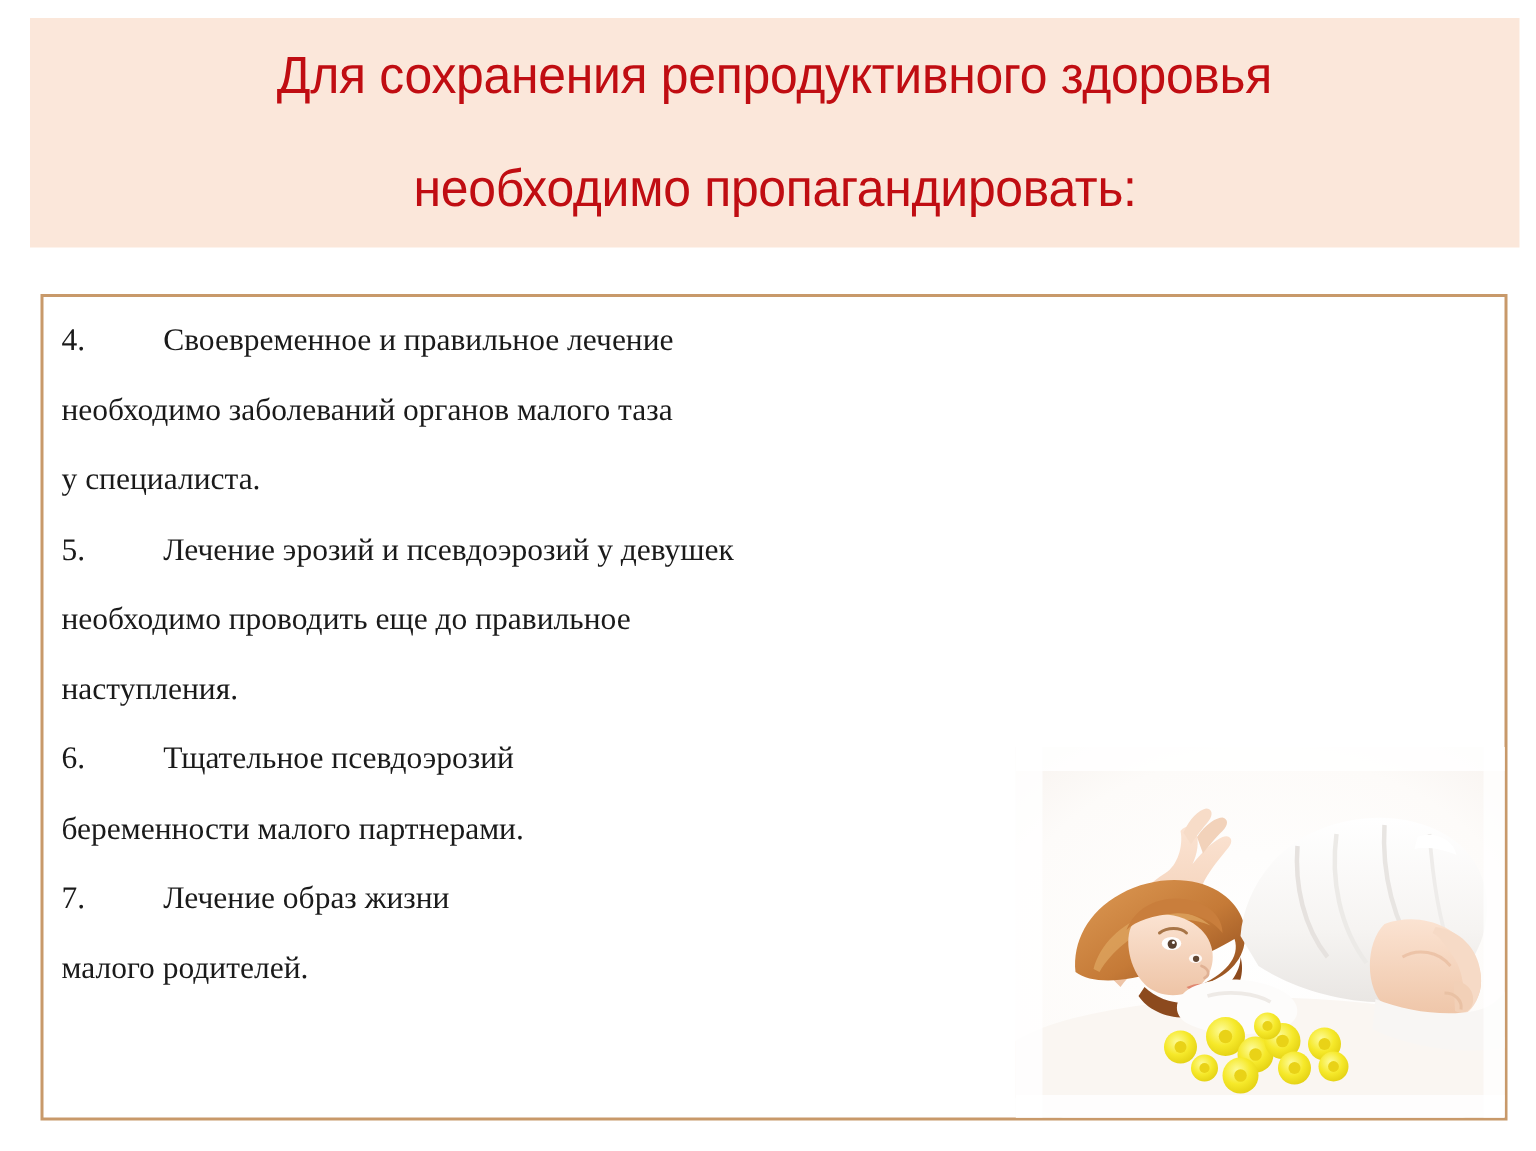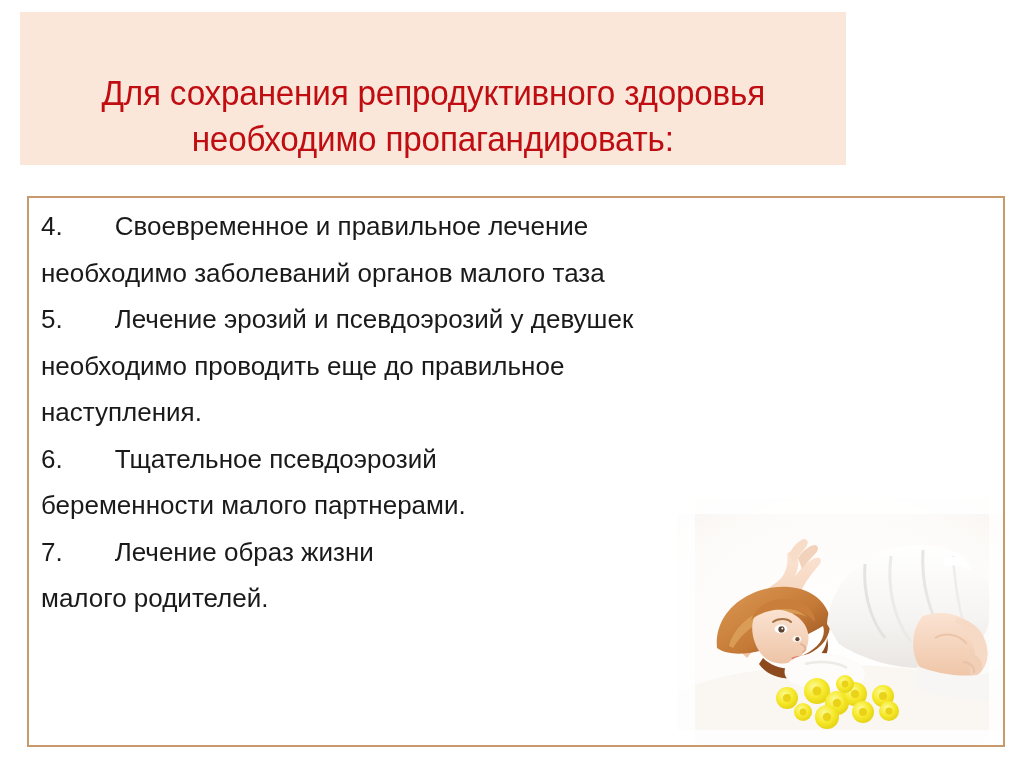--- a/index.html
+++ b/index.html
@@ -9,28 +9,28 @@
     font-family:"Liberation Serif", serif;
     overflow:hidden;
     position:relative;
   }
   .slide{position:absolute;inset:0;background:#fff;}
 
   
   .title-banner{
     position:absolute;
     left:20px; top:12px;
-    width:826px; height:153px;
+    width:993px; height:153px;
     background:#fbe7da;
     display:flex;
     flex-direction:column;
     align-items:center;
-    justify-content:flex-end;
+    justify-content:space-between;
     box-sizing:border-box;
-    padding:3px 18px;
+    padding:16px 18px;
   }
   .title-line{
     color:#c00d12;
     font-family:"Liberation Sans", sans-serif;
     font-size:35px;
     font-weight:400;
     line-height:46px;
     letter-spacing:-0.2px;
     text-align:center;
     white-space:nowrap;
@@ -50,22 +50,22 @@
   }
 
   .body-text{
     position:absolute;
     left:12px; top:6px;
     width:950px;
     z-index:3;
   }
   .para{
     color:#1a1a1a;
-    font-family:Liberation Sans, sans-serif;
-    font-size:26px;
+    font-family:Liberation Serif, serif;
+    font-size:21px;
     line-height:45.5px;
     margin:0 0 1px 0;
     white-space:nowrap;
   }
   .para .num{letter-spacing:0;}
   .para .gap{display:inline-block;width:52px;}
 
   
   .photo{
     position:absolute;
@@ -212,20 +212,21 @@
         <rect x="0" y="0" width="18" height="248" fill="#ffffff" opacity=".8"></rect>
         <rect x="312" y="0" width="18" height="248" fill="#ffffff" opacity=".75"></rect>
       </svg>
     </div>
 
     <div class="body-text">
 
       <div>
         <p class="para"><span class="num">4.</span><span class="gap"></span><span>Своевременное и правильное лечение</span></p>
         <p class="para">необходимо заболеваний органов малого таза</p>
+        <p class="para">у специалиста.</p>
       </div>
 
       <div>
         <p class="para"><span class="num">5.</span><span class="gap"></span><span>Лечение эрозий и псевдоэрозий у девушек</span></p>
         <p class="para">необходимо проводить еще до правильное</p>
         <p class="para">наступления.</p>
       </div>
 
       <div>
         <p class="para"><span class="num">6.</span><span class="gap"></span><span>Тщательное псевдоэрозий</span></p>

